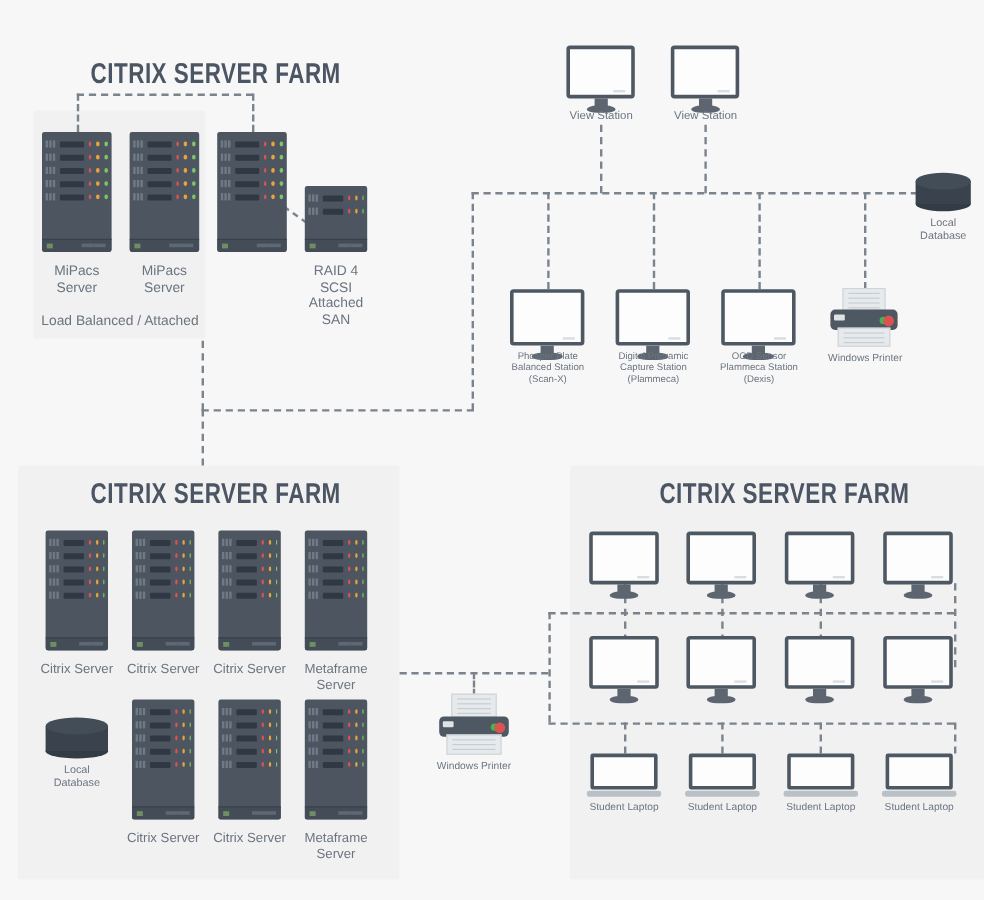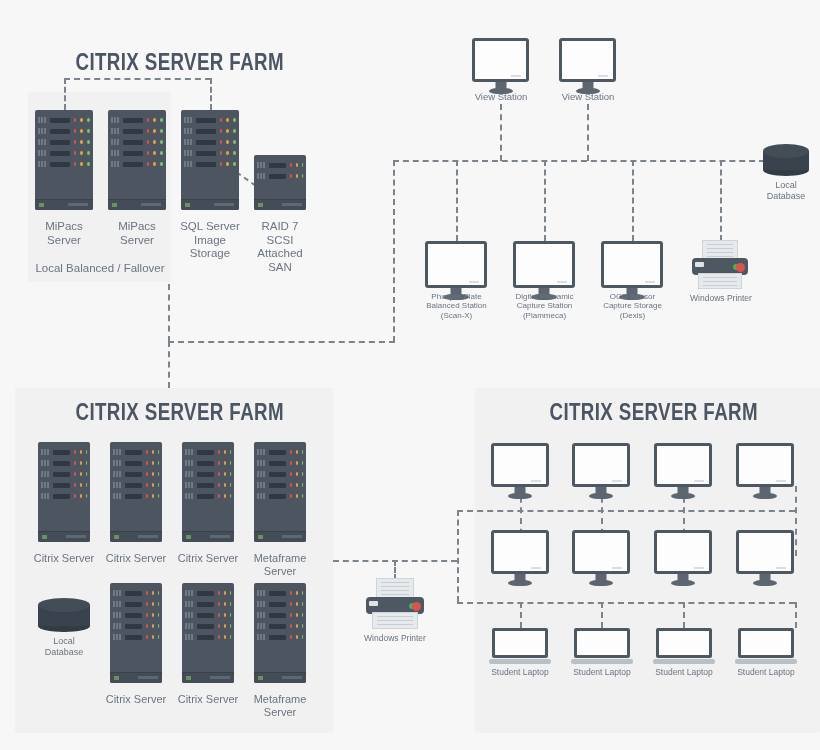--- a/index.html
+++ b/index.html
@@ -343,29 +343,26 @@
         <span class="f1"></span>
         <span class="f2"></span>
         <span class="f3"></span>
       </div>
     </div>
 
   <div class="cap" style="left:24px;top:220px;width:80px;font-size:11.5px;">MiPacs
 Server</div>
   <div class="cap" style="left:97px;top:220px;width:80px;font-size:11.5px;">MiPacs
 Server</div>
-  <div class="cap" style="left:168px;top:220px;width:84px;font-size:11.5px;">SQL Server
-Image
-Storage</div>
-  <div class="cap" style="left:242px;top:220px;width:76px;font-size:11.5px;">RAID 7
+  <div class="cap" style="left:242px;top:220px;width:76px;font-size:11.5px;">RAID 4
 SCSI
 Attached
 SAN</div>
 
-  <div class="cap" style="left:18px;top:262px;width:164px;font-size:11.5px;">Local Balanced / Fallover</div>
+  <div class="cap" style="left:18px;top:262px;width:164px;font-size:11.5px;">Load Balanced / Attached</div>
 
   <div class="mon" id="vs0" style="left:472px;top:38px;width:57px;height:44px;">
       <div class="screen"></div>
       <div class="neck" style="top:44px;height:7px;"></div>
       <div class="base" style="top:50px;width:24px;"></div>
     </div>
   <div class="cap" style="left:460px;top:91px;width:82px;font-size:9.5px;">View Station</div>
 
   <div class="mon" id="vs1" style="left:559px;top:38px;width:57px;height:44px;">
       <div class="screen"></div>
@@ -399,21 +396,21 @@
   <div class="cap" style="left:502px;top:292px;width:85px;font-size:8px;">Digital Pnoramic
 Capture Station
 (Plammeca)</div>
 
   <div class="mon" id="cs2" style="left:601px;top:241px;width:62px;height:47px;">
       <div class="screen"></div>
       <div class="neck" style="top:47px;height:7px;"></div>
       <div class="base" style="top:53px;width:26px;"></div>
     </div>
   <div class="cap" style="left:590px;top:292px;width:85px;font-size:8px;">OCD Sensor
-Capture Storage
+Plammeca Station
 (Dexis)</div>
 
   <div class="prn" id="pr0" style="left:692px;top:240px;width:56px;height:50px;">
       <div class="paper">
         <i></i>
         <i></i>
         <i></i>
         <i></i>
       </div>
       <div class="body">

